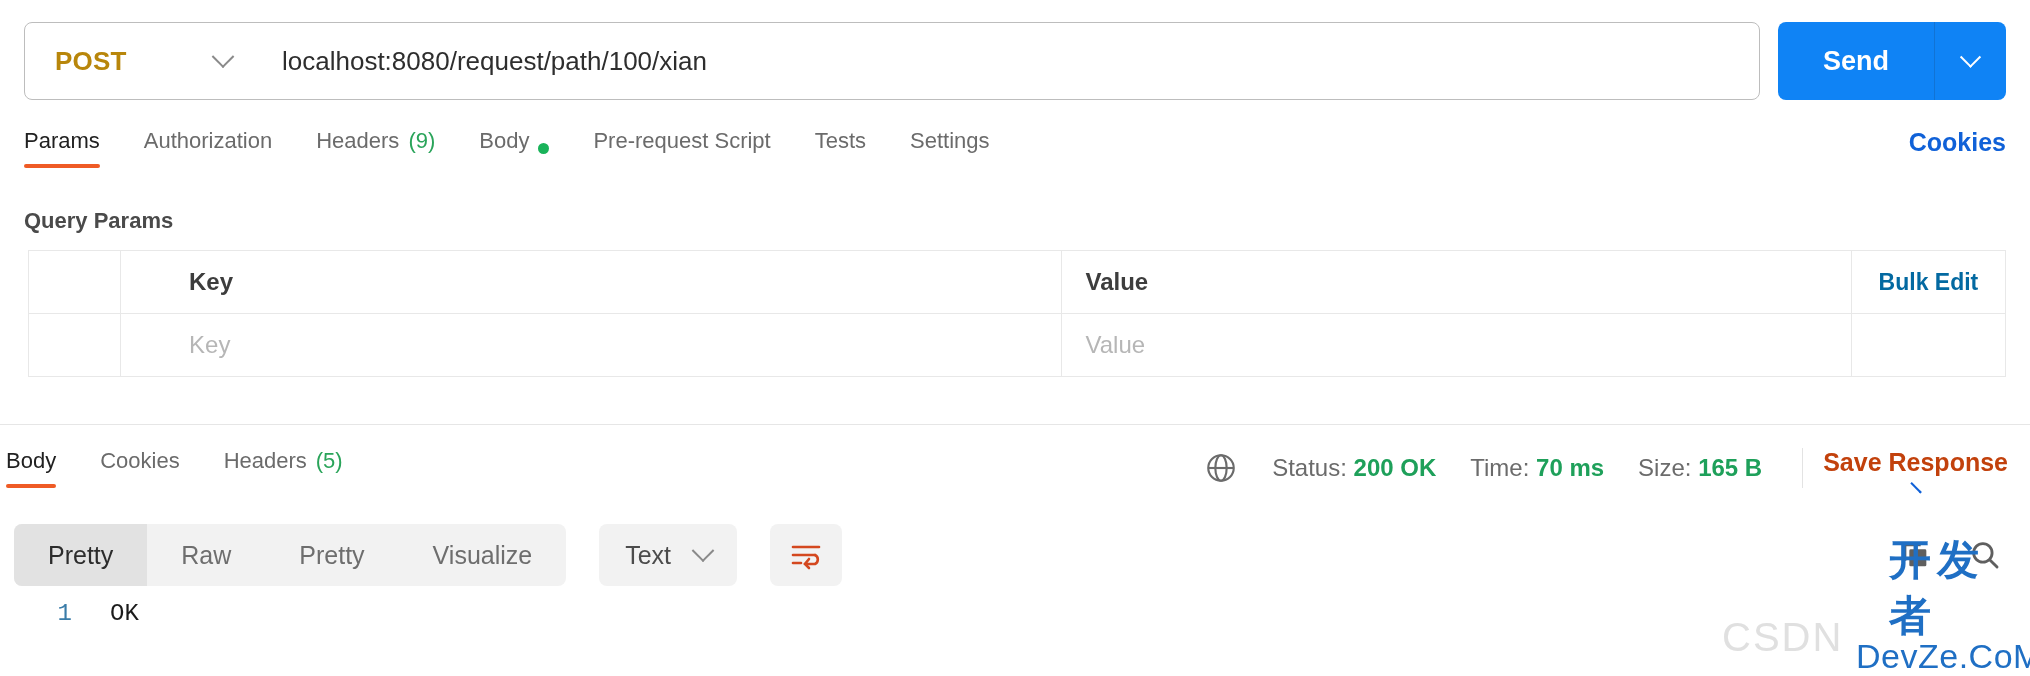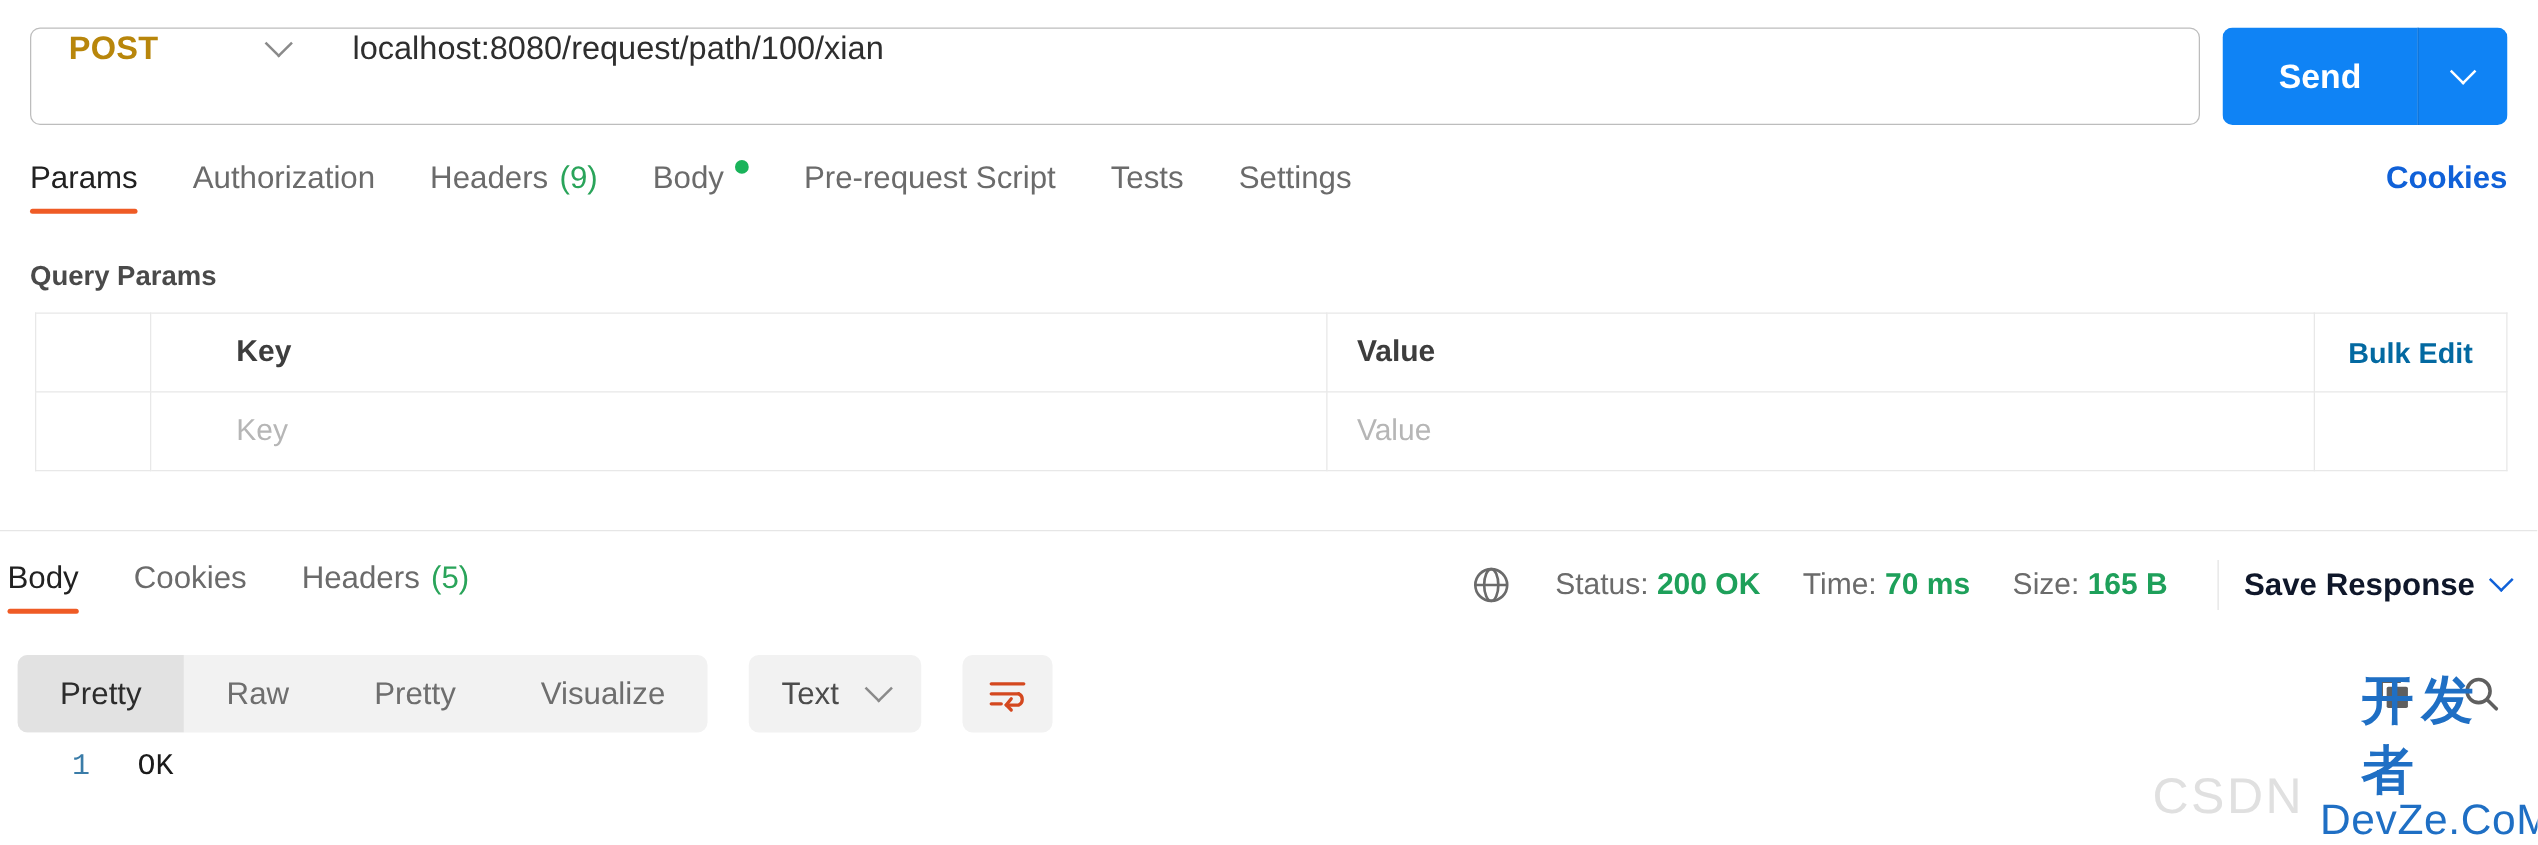--- a/index.html
+++ b/index.html
@@ -16,21 +16,21 @@
   .url-row {
     position: absolute; left: 24px; top: 22px;
     width: 1982px; height: 78px;
     display: flex; align-items: stretch; gap: 18px;
   }
   .url-box {
     flex: 1 1 auto;
     border: 1px solid #bdbdbd;
     border-radius: 8px;
     background: #fff;
-    display: flex; align-items: flex-start;
+    display: flex; align-items: center;
     min-width: 0;
   }
   .method-select {
     width: 232px; flex: 0 0 232px;
     display: flex; align-items: center; justify-content: space-between;
     padding: 0 26px 0 30px;
     cursor: pointer;
   }
   .method-label {
     font-size: 26px; font-weight: 700; color: #b8860b; letter-spacing: .2px;
@@ -65,23 +65,23 @@
     border-right: 2.6px solid #ffffff; border-bottom: 2.6px solid #ffffff;
     transform: rotate(45deg) translate(-3px,-3px);
   }
 
   
   .req-tabs {
     position:absolute; left: 24px; top: 128px; width: 1982px; height: 50px;
     display:flex; align-items:flex-start;
   }
   .tab {
-    position: relative; font-size: 25px; color: #6b6b6b; cursor: pointer;
+    position: relative; font-size: 22px; color: #6b6b6b; cursor: pointer;
     padding-bottom: 14px; margin-right: 44px; white-space: nowrap;
-    display:flex; align-items:flex-start; gap: 9px;
+    display:flex; align-items:flex-end; gap: 9px;
   }
   .tab.active { color: #212121; }
   .tab.active::after {
     content:""; position:absolute; left:0; right:0; bottom:0;
     height: 4px; background: #ef5b25; border-radius: 2px;
   }
   .tab .count { color: #2aa45a; }
   .green-dot { width: 11px; height: 11px; border-radius: 50%; background:#19b35a; display:inline-block; }
   .cookies-link {
     margin-left: auto; font-size: 25px; color: #1061d8; font-weight: 700; cursor: pointer;
@@ -124,23 +124,23 @@
     display:flex; align-items:flex-start;
   }
   .res-tabs { display:flex; align-items:flex-start; padding-left: 6px; }
   .res-meta {
     margin-left:auto; display:flex; align-items:center; gap: 34px; padding-right: 22px;
   }
   .globe-icon { width: 34px; height: 34px; color:#6b6b6b; }
   .meta-item { font-size: 24px; color: #6b6b6b; white-space: nowrap; }
   .meta-item b { color: #1ea05a; font-weight: 700; }
   .save-response {
-    font-size: 25px; color: #0f172a; font-weight: 700; cursor:pointer;
+    font-size: 25px; color: #c2410c; font-weight: 700; cursor:pointer;
     display:flex; align-items:center; gap: 14px; padding-left: 20px;
-    border-left: 1px solid #e3e3e3; margin-left: 6px; height: 40px;
+    border-left: 1px solid #e3e3e3; margin-left: 6px; height: 40px; flex-direction: column;
   }
   .chev-blue {
     display:inline-block; width: 14px; height: 14px;
     border-right: 2.6px solid #1061d8; border-bottom: 2.6px solid #1061d8;
     transform: rotate(45deg) translate(-3px,-3px);
   }
 
   
   .view-bar {
     position:absolute; left: 14px; top: 524px; width: 2002px; height: 62px;

